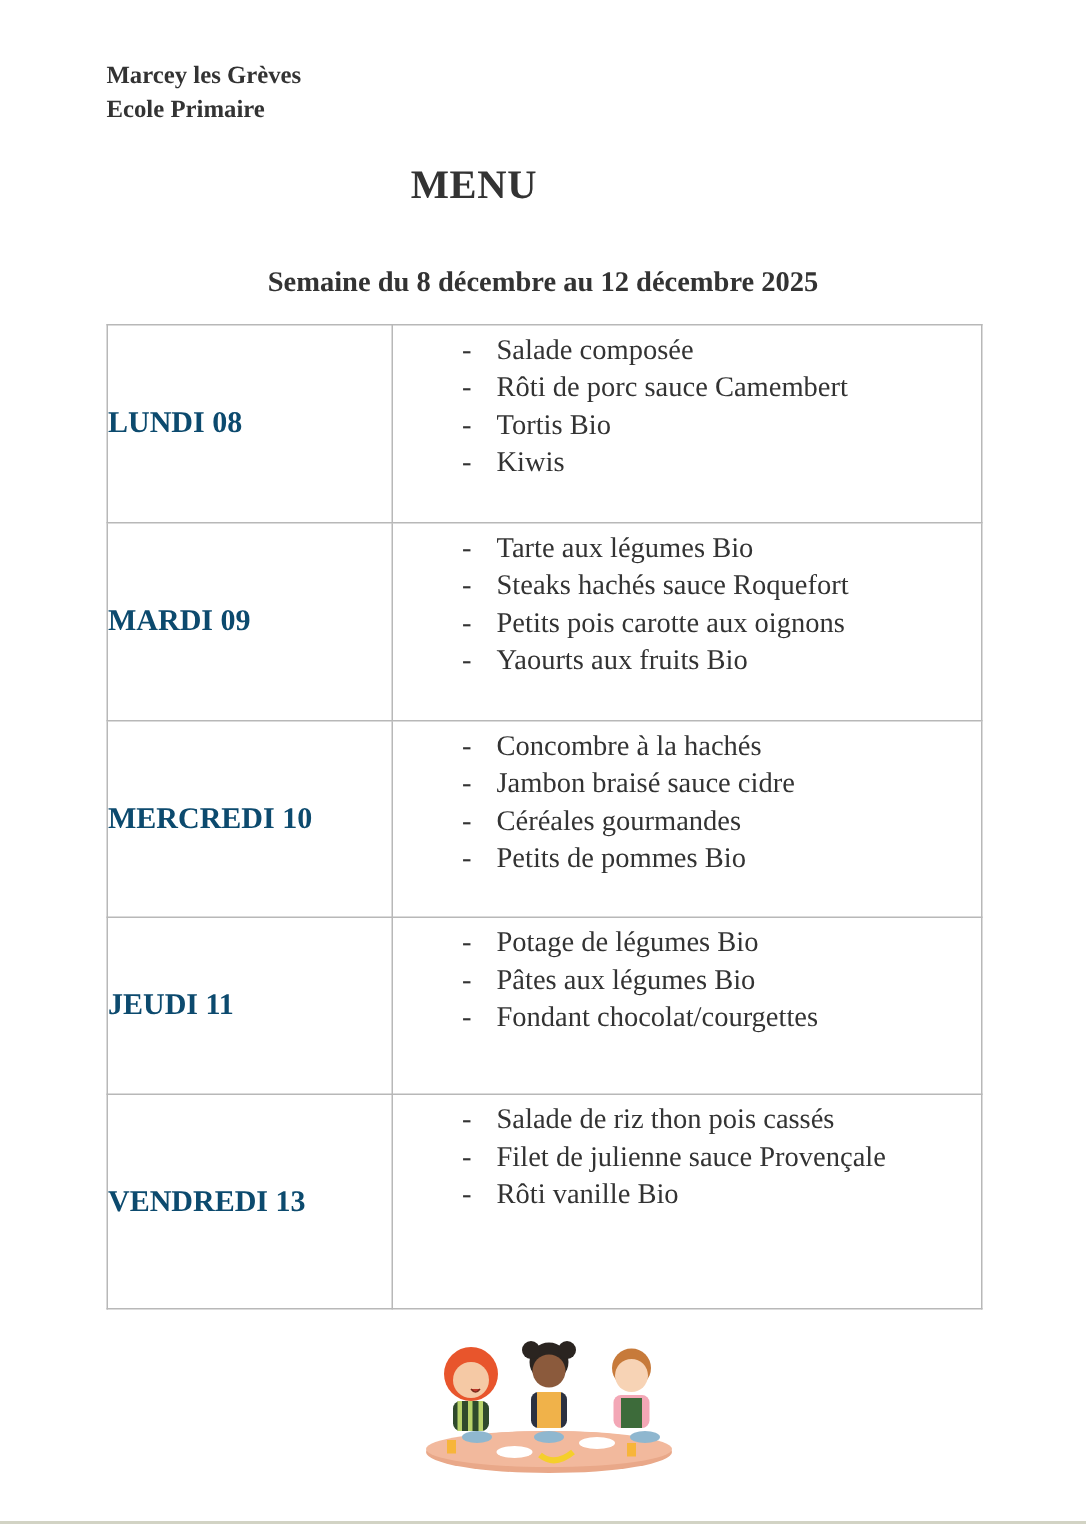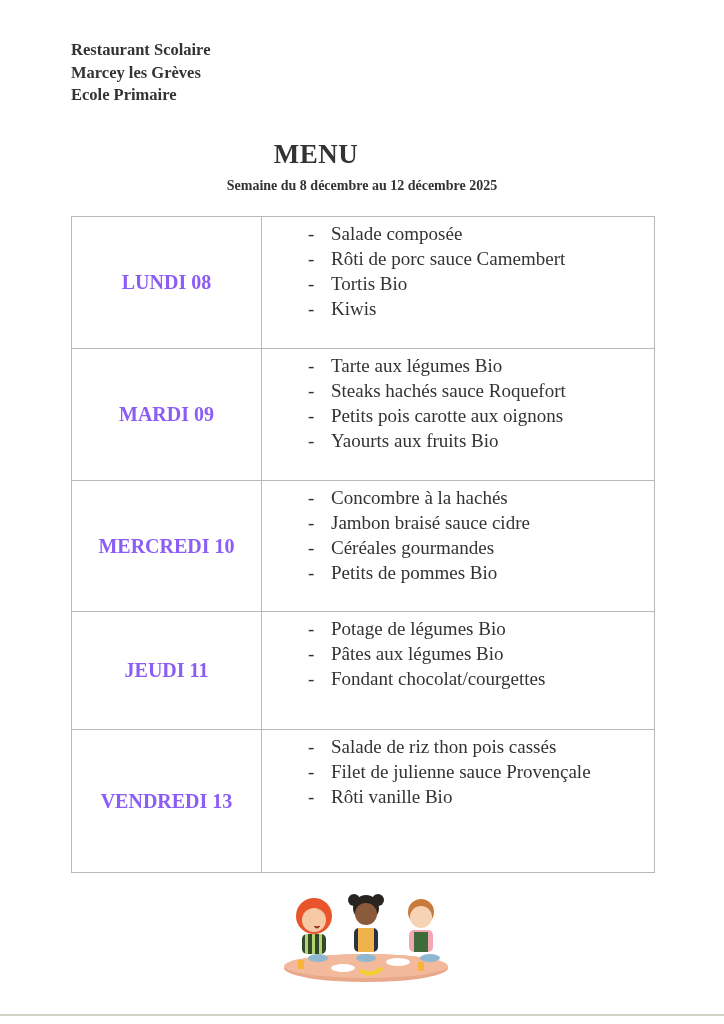--- a/index.html
+++ b/index.html
@@ -2,40 +2,39 @@
 <html><head>
 <meta charset="utf-8">
 <style>
   html, body { margin: 0; padding: 0; }
   body {
     width: 724px; height: 1024px; background: #ffffff; position: relative; overflow: hidden;
     font-family: "Liberation Serif", "DejaVu Serif", serif; color: #2f2f2f;
   }
   .header { position: absolute; left: 71px; top: 39px; font-weight: bold; font-size: 16.5px; line-height: 22.5px; color: #333; }
   .header div { white-space: nowrap; }
-  .title { position: absolute; left: 0; width: 632px; top: 108px; text-align: center; font-weight: bold; font-size: 27px; color: #333; letter-spacing: 0.5px; margin-top: 31px; }
-  .subtitle { position: absolute; left: 0; width: 724px; top: 178px; text-align: center; font-weight: bold; font-size: 14px; color: #333; }
+  .title { position: absolute; left: 0; width: 632px; top: 108px; text-align: center; font-weight: bold; font-size: 27px; color: #333; letter-spacing: 0.5px; }
+  .subtitle { position: absolute; left: 0; width: 724px; top: 178px; text-align: center; font-weight: bold; font-size: 19px; color: #333; }
   .menu-table {
     position: absolute; left: 71px; top: 216px; width: 584px;
     border-collapse: collapse; table-layout: fixed;
   }
   .menu-table td { border: 1px solid #b8b8b8; padding: 0; vertical-align: top; }
-  .day-cell { width: 189px; font-weight: bold; font-size: 20px; color: #8b5cf6; text-align: center; vertical-align: middle !important; margin-top: 28px; }
+  .day-cell { width: 189px; font-weight: bold; font-size: 20px; color: #0c4a6e; text-align: left; vertical-align: middle !important; margin-top: 28px; }
   .dishes-cell { padding-top: 4px !important; }
   .dish { position: relative; padding-left: 69px; font-size: 19px; line-height: 25px; white-space: nowrap; color: #333; }
   .dish .dash { position: absolute; left: 46px; top: 0; }
   .r1 { height: 132px; } .r2 { height: 132px; } .r3 { height: 131px; } .r4 { height: 118px; } .r5 { height: 143px; }
   .illus { position: absolute; left: 278px; top: 890px; width: 175px; height: 95px; }
   .bottom-line { position: absolute; left: 0; top: 1014px; width: 724px; height: 2px; background: #d2d3c4; }
 </style>
 </head>
 <body>
 
 <div class="header">
-  <div>Restaurant Scolaire</div>
   <div>Marcey les Grèves</div>
   <div>Ecole Primaire</div>
 </div>
 
 <div class="title">MENU</div>
 <div class="subtitle">Semaine du 8 décembre au 12 décembre 2025</div>
 
 <table class="menu-table">
   <tbody id="menu-body">
       <tr class="r1">

